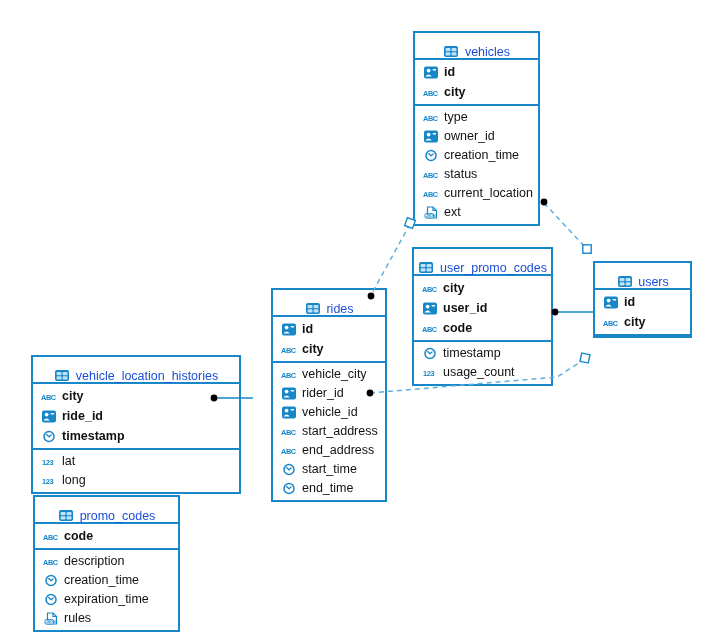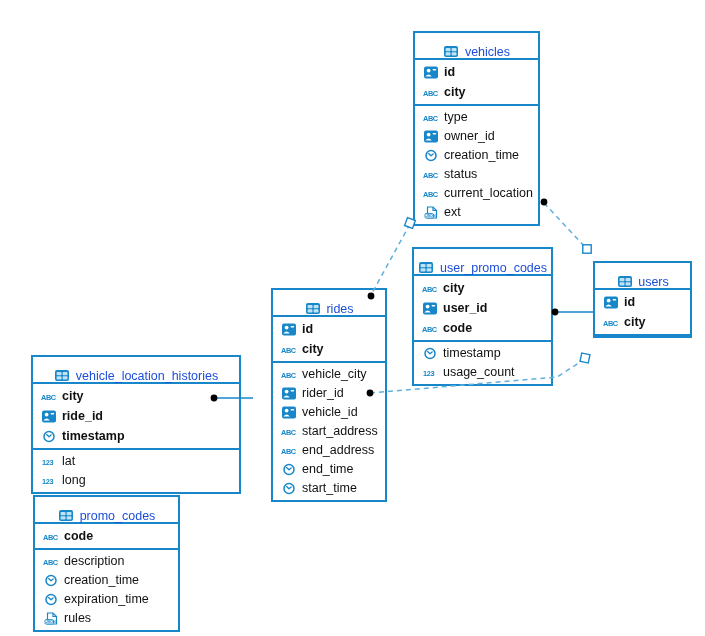--- a/index.html
+++ b/index.html
@@ -293,29 +293,29 @@
             </svg>
           </span>
         <span class="fname">end_address</span>
       </div>
       <div class="frow">
         <span class="ficon">
             <svg class="iconsvg" width="16" height="13">
               <use href="#i-time"></use>
             </svg>
           </span>
+        <span class="fname">start_time</span>
+      </div>
+      <div class="frow">
+        <span class="ficon">
+            <svg class="iconsvg" width="16" height="13">
+              <use href="#i-time"></use>
+            </svg>
+          </span>
         <span class="fname">end_time</span>
-      </div>
-      <div class="frow">
-        <span class="ficon">
-            <svg class="iconsvg" width="16" height="13">
-              <use href="#i-time"></use>
-            </svg>
-          </span>
-        <span class="fname">start_time</span>
       </div>
     </div>
   </div>
 
   <div class="tbl" style="left:31px;top:335px;width:210px;margin-top:20px;">
     <div class="tbl-header">
       <span class="ficon">
           <svg class="iconsvg" width="16" height="13">
             <use href="#i-table"></use>
           </svg>

